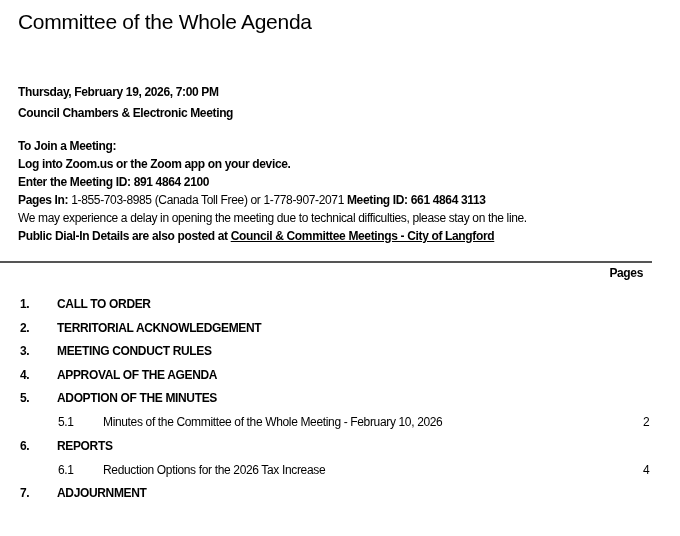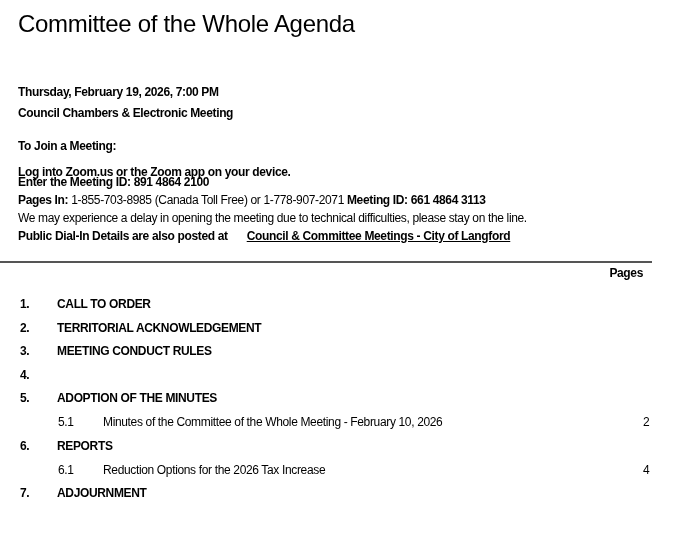--- a/index.html
+++ b/index.html
@@ -12,42 +12,41 @@
       height: 536px;
       position: relative;
       overflow: hidden;
       font-family: "Liberation Sans", "DejaVu Sans", sans-serif;
       color: #000000;
     }
     .title {
       position: absolute;
       left: 18px;
       top: 10px;
-      font-size: 24px;
+      font-size: 21px;
       font-weight: normal;
       letter-spacing: -0.3px;
       margin: 0;
       white-space: nowrap;
     }
     .line {
       position: absolute;
       left: 18px;
       font-size: 12px;
       white-space: nowrap;
       letter-spacing: -0.35px;
       line-height: 16px;
     }
     .b { font-weight: bold; }
     .n { font-weight: normal; }
     .link {
       font-weight: bold;
       text-decoration: underline;
       color: #000000;
       cursor: pointer;
-      margin-left: 16px;
     }
     .rule {
       position: absolute;
       left: 0;
       top: 261px;
       width: 652px;
       height: 0;
       border-top: 2px solid #555555;
     }
     .pages-header {
@@ -98,21 +97,21 @@
   </style>
 </head>
 <body>
 
 <h1 class="title">Committee of the Whole Agenda</h1>
 
 <div class="line b" style="top:84px;">Thursday, February 19, 2026, 7:00 PM</div>
 <div class="line b" style="top:105px;">Council Chambers &amp; Electronic Meeting</div>
 
 <div class="line b" style="top:138px;text-align:right;">To Join a Meeting:</div>
-<div class="line b" style="top:164px;">Log into Zoom.us or the Zoom app on your device.</div>
+<div class="line b" style="top:156px;">Log into Zoom.us or the Zoom app on your device.</div>
 <div class="line b" style="top:174px;">Enter the Meeting ID:  891 4864 2100</div>
 <div class="line" style="top:192px;">
   <span class="b">Pages In:</span><span class="n"> 1-855-703-8985 (Canada Toll Free) or 1-778-907-2071 </span><span class="b">Meeting ID:  661 4864 3113</span>
 </div>
 <div class="line n" style="top:210px;">We may experience a delay in opening the meeting due to technical difficulties, please stay on the line.</div>
 <div class="line" style="top:228px;">
   <span class="b">Public Dial-In Details are also posted at </span><a class="link">Council &amp; Committee Meetings - City of Langford</a>
 </div>
 
 <div class="rule"></div>
@@ -125,20 +124,21 @@
 <div class="item" style="top:320px;">
   <span class="num">2.</span>
   <span class="label">TERRITORIAL ACKNOWLEDGEMENT</span>
 </div>
 <div class="item" style="top:343px;">
   <span class="num">3.</span>
   <span class="label">MEETING CONDUCT RULES</span>
 </div>
 <div class="item" style="top:367px;">
   <span class="num">4.</span>
+  <span class="label">APPROVAL OF THE AGENDA</span>
 </div>
 <div class="item" style="top:390px;">
   <span class="num">5.</span>
   <span class="label">ADOPTION OF THE MINUTES</span>
 </div>
 <div class="item sub" style="top:414px;">
   <span class="num">5.1</span>
   <span class="label">Minutes of the Committee of the Whole Meeting - February 10, 2026</span>
   <span class="page">2</span>
 </div>

